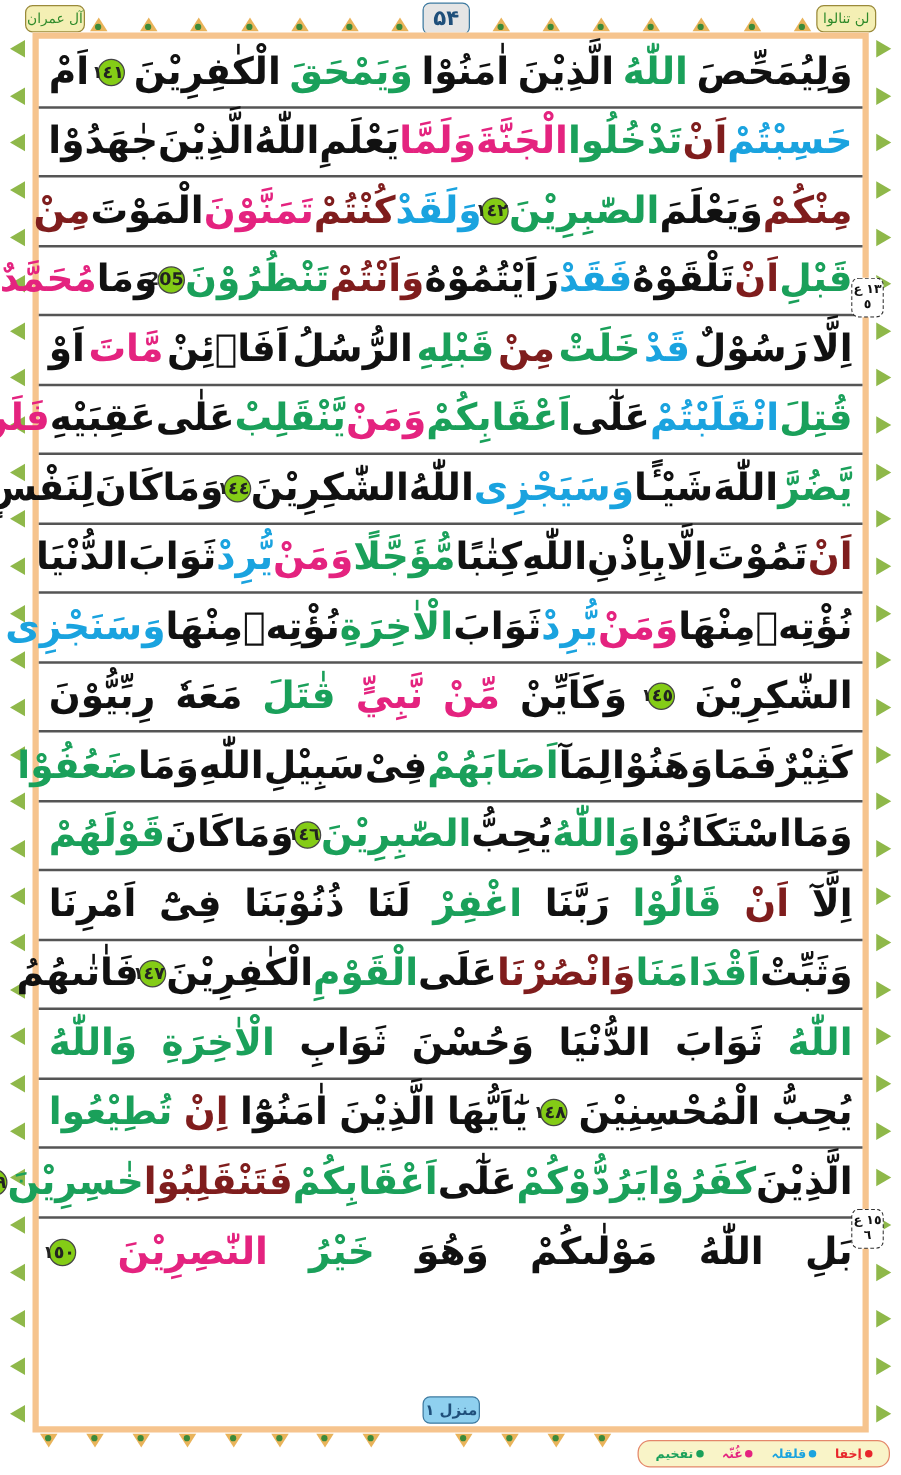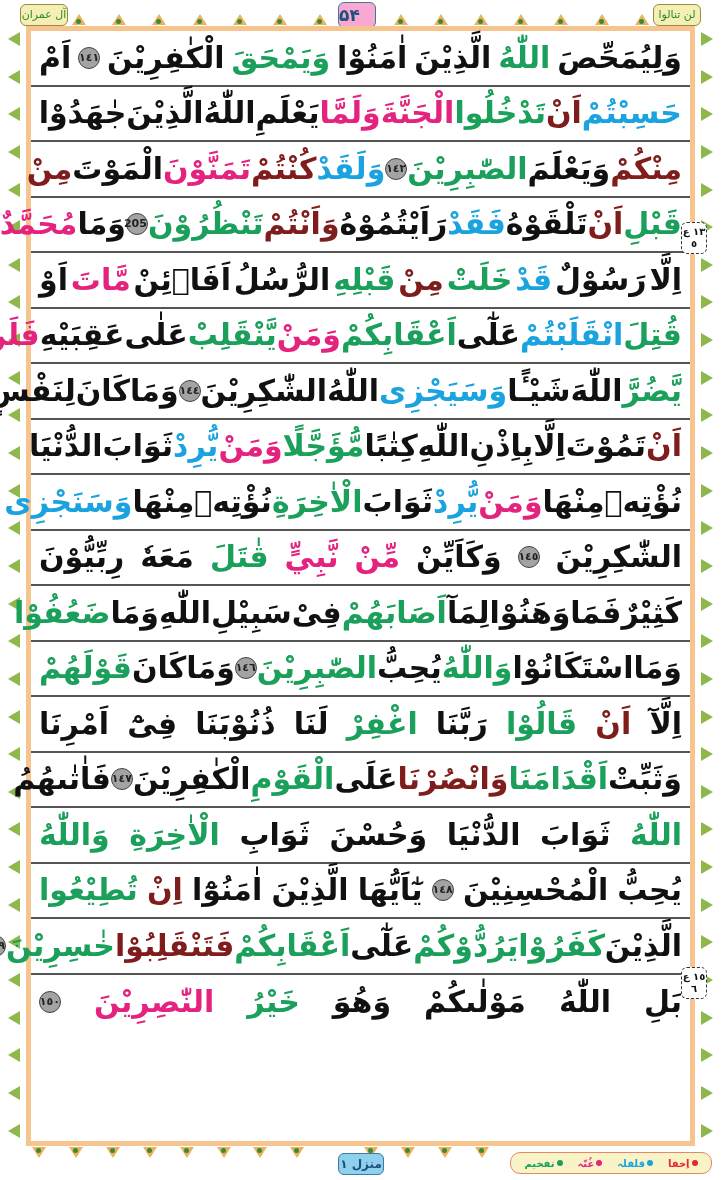--- a/index.html
+++ b/index.html
@@ -1,21 +1,21 @@
 <!DOCTYPE html>
 <html><head>
 <meta charset="utf-8">
 <style>
   html, body { margin:0; padding:0; background:#ffffff; }
   body { width:721px; height:1180px; position:relative; overflow:hidden; font-family:"DejaVu Sans", sans-serif; }
   .header { position:absolute; top:0; left:0; width:721px; height:30px; }
   .badge { position:absolute; top:4px; height:20px; border:1.5px solid #9a8a3a; border-radius:6px; background:#f4efb4; color:#2f8a2a; font-size:11px; line-height:20px; text-align:center; direction:rtl; }
   .badge.left { left:20px; width:46px; }
   .badge.right { right:20px; width:46px; }
-  .pagenum { position:absolute; top:2px; left:338px; width:36px; height:24px; border:1.5px solid #3d7aa0; border-radius:6px; background:#f9a8d4; color:#1f4f7a; font-size:17px; font-weight:bold; line-height:24px; text-align:left; }
+  .pagenum { position:absolute; top:2px; left:338px; width:36px; height:24px; border:1.5px solid #3d7aa0; border-radius:6px; background:#e5e5e5; color:#1f4f7a; font-size:17px; font-weight:bold; line-height:24px; text-align:center; }
   .orn-row { position:absolute; left:70px; right:70px; height:14px; display:flex; justify-content:space-between; }
   .orn-row.top { top:14px; }
   .orn-row.bottom { top:1147px; left:30px; right:230px; }
   .orn { width:18px; height:12px; position:relative; }
   .orn::before { content:""; position:absolute; left:2px; top:0; width:0; height:0; border-left:7px solid transparent; border-right:7px solid transparent; border-bottom:11px solid #e9b35a; }
   .orn::after { content:""; position:absolute; left:6px; top:5px; width:5px; height:5px; background:#3b8a3a; border-radius:50%; }
   .orn-row.bottom .orn::before { border-bottom:none; border-top:11px solid #e9b35a; }
   .orn-row.bottom .orn::after { top:1px; }
   .frame { position:absolute; top:26px; left:26px; width:669px; height:1120px; border:5px solid #f6c48e; background:#fff; box-sizing:border-box; }
   .side-orn { position:absolute; width:14px; top:30px; bottom:40px; display:flex; flex-direction:column; justify-content:space-between; }
@@ -26,23 +26,23 @@
   .side-orn.left .s::before { right:0; border-right:12px solid #8fb84a; }
   .side-orn.right .s::before { left:0; border-left:12px solid #8fb84a; }
   .lines { position:absolute; top:31px; left:31px; width:659px; height:1110px; }
   .line { height:55.5px; box-sizing:border-box; border-bottom:2px solid #555; display:flex; align-items:center; justify-content:space-between; direction:rtl; padding:0 8px; }
   .line:last-child { border-bottom:none; }
   .w { font-family:"DejaVu Sans", sans-serif; font-size:30px; font-weight:bold; color:#111; white-space:nowrap; line-height:1; }
   .w.g { color:#1aa05a; }
   .w.r { color:#7f1d1d; }
   .w.b { color:#1aa3df; }
   .w.p { color:#e4237f; }
-  .aya { display:inline-block; width:20px; height:20px; border-radius:50%; border:1.5px solid #444; background:#a3a3a3; font-size:11px; font-weight:bold; line-height:20px; text-align:center; color:#222; }
+  .aya { display:inline-block; width:20px; height:20px; border-radius:50%; border:1.5px solid #444; background:#84cc16; font-size:14px; font-weight:bold; line-height:20px; text-align:center; color:#222; }
   .ruku { position:absolute; right:14px; width:24px; border:1.5px dashed #333; border-radius:6px; background:#fff; font-size:10px; font-weight:bold; line-height:1.2; text-align:center; padding:3px 0; color:#111; }
-  .manzil { position:absolute; top:1153px; left:338px; width:44px; height:20px; border:1.5px solid #3d7aa0; border-radius:6px; background:#8fd0ef; color:#1f4f7a; font-size:12px; font-weight:bold; line-height:20px; text-align:center; }
+  .manzil { position:absolute; top:1117px; left:338px; width:44px; height:20px; border:1.5px solid #3d7aa0; border-radius:6px; background:#8fd0ef; color:#1f4f7a; font-size:12px; font-weight:bold; line-height:20px; text-align:center; }
   .legend { position:absolute; top:1152px; left:510px; width:202px; height:22px; border:1.5px solid #e4876a; border-radius:10px; background:#f9f4c8; display:flex; align-items:center; justify-content:space-around; direction:rtl; font-size:10px; font-weight:bold; padding:0 6px; box-sizing:border-box; }
   .legend .li { display:flex; align-items:center; gap:2px; }
   .legend .dot { width:6px; height:6px; border-radius:50%; display:inline-block; }
 </style>
 </head>
 <body>
 
 <div class="header">
   <div class="badge left">آل عمران ۳</div>
   <div class="orn-row top">

